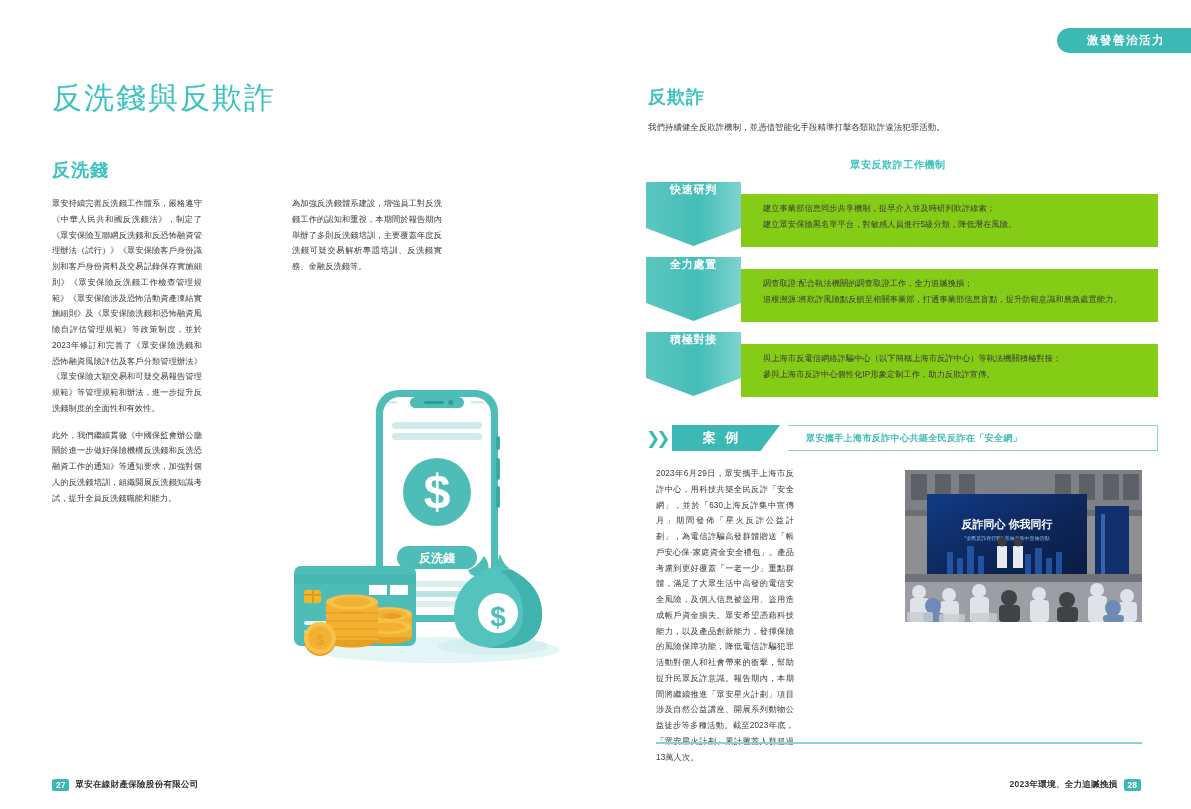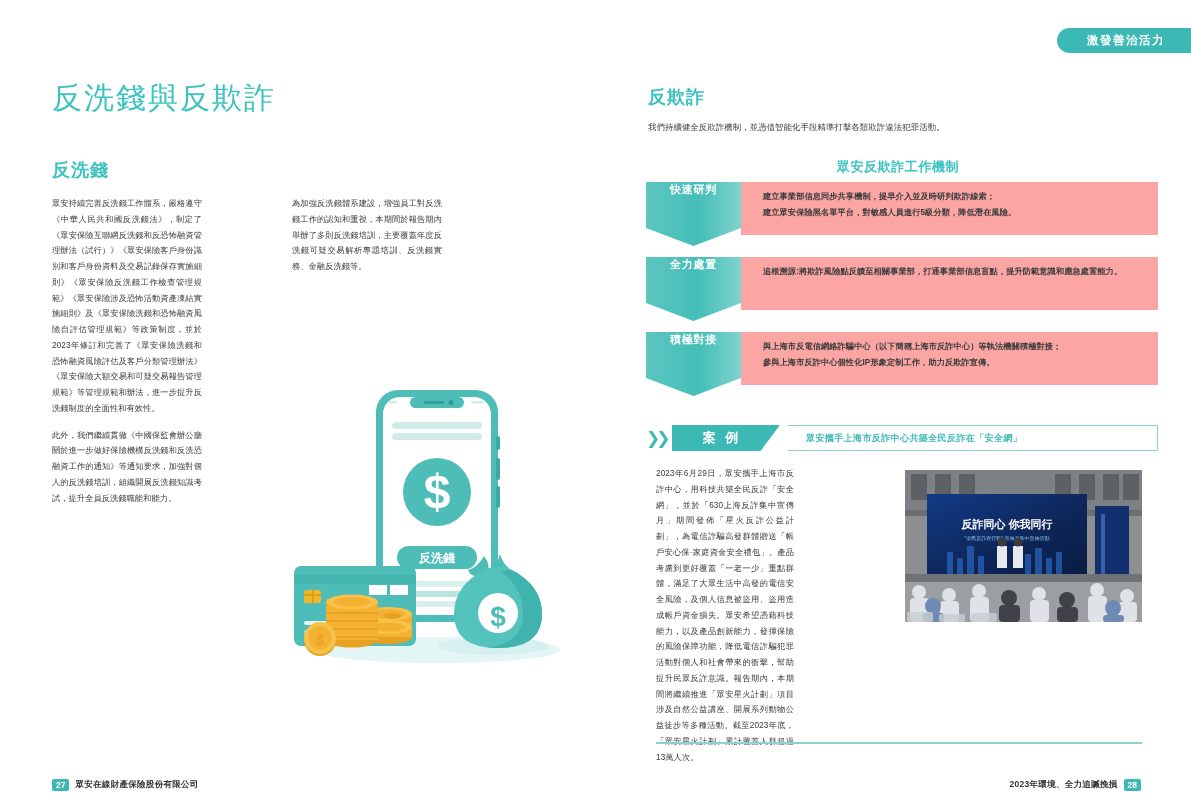--- a/index.html
+++ b/index.html
@@ -93,21 +93,21 @@
     font-size: 8.4px;
     line-height: 1.8;
     color: #3a3a3a;
     letter-spacing: 0.1px;
   }
   .mech-title {
     position: absolute;
     left: 52px; top: 158px;
     width: 500px;
     text-align: center;
-    font-size: 13px;
+    font-size: 10px;
     font-weight: bold;
     color: #3cc3c0;
     letter-spacing: 0.6px;
   }
 
   
   .process { position: absolute; left: 50px; top: 182px; width: 512px; }
   .proc-row {
     position: relative;
     height: 64px;
@@ -126,25 +126,24 @@
   }
   .chev span {
     color: #ffffff;
     font-size: 11px;
     font-weight: bold;
     letter-spacing: 0.8px;
     margin-bottom: 17px;
   }
   .proc-body {
     position: absolute;
-    left: 95px; top: 0;
+    left: 95px; top: 12px;
     width: 417px; height: 53px;
-    background: #fca5a5;
+    background: #84cc16;
     padding: 8px 12px 0 22px;
-    font-weight: bold;
   }
   .proc-body div {
     font-size: 8.2px;
     line-height: 1.62;
     color: #3a3a3a;
     letter-spacing: 0.1px;
     margin-bottom: 3px;
   }
 
   
@@ -380,20 +379,21 @@
           <div>建立事業部信息同步共享機制，提早介入並及時研判欺詐線索；</div>
           <div>建立眾安保險黑名單平台，對敏感人員進行5級分類，降低潛在風險。</div>
         </div>
       </div>
 
       <div class="proc-row">
         <div class="chev">
           <span>全力處置</span>
         </div>
         <div class="proc-body">
+          <div>調查取證:配合執法機關的調查取證工作，全力追贓挽損；</div>
           <div>追根溯源:將欺詐風險點反饋至相關事業部，打通事業部信息盲點，提升防範意識和應急處置能力。</div>
         </div>
       </div>
 
       <div class="proc-row">
         <div class="chev">
           <span>積極對接</span>
         </div>
         <div class="proc-body">
           <div>與上海市反電信網絡詐騙中心（以下簡稱上海市反詐中心）等執法機關積極對接；</div>

